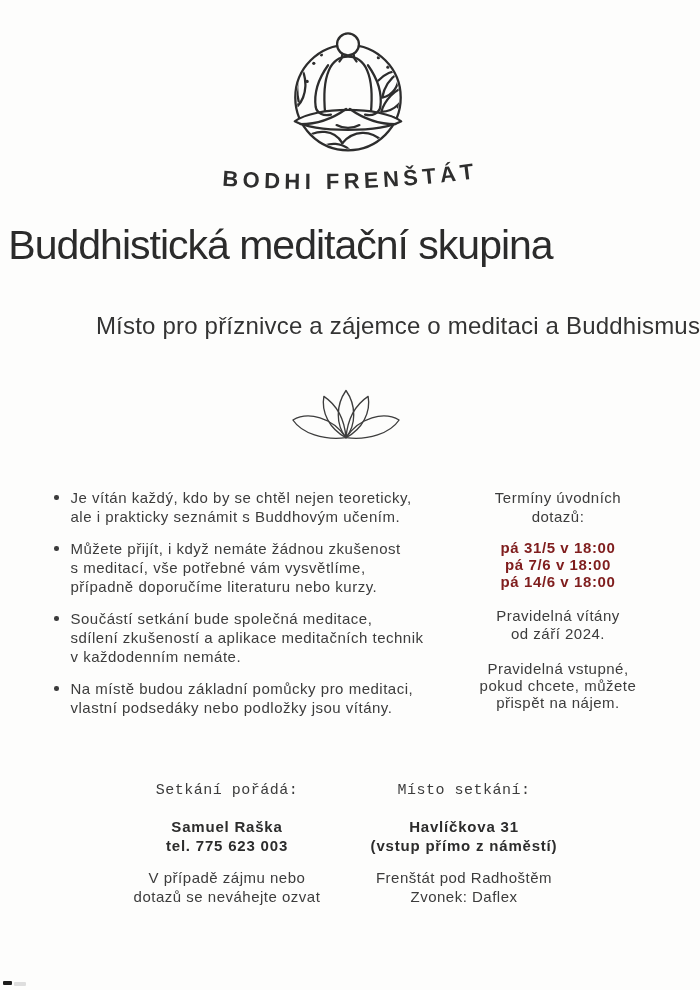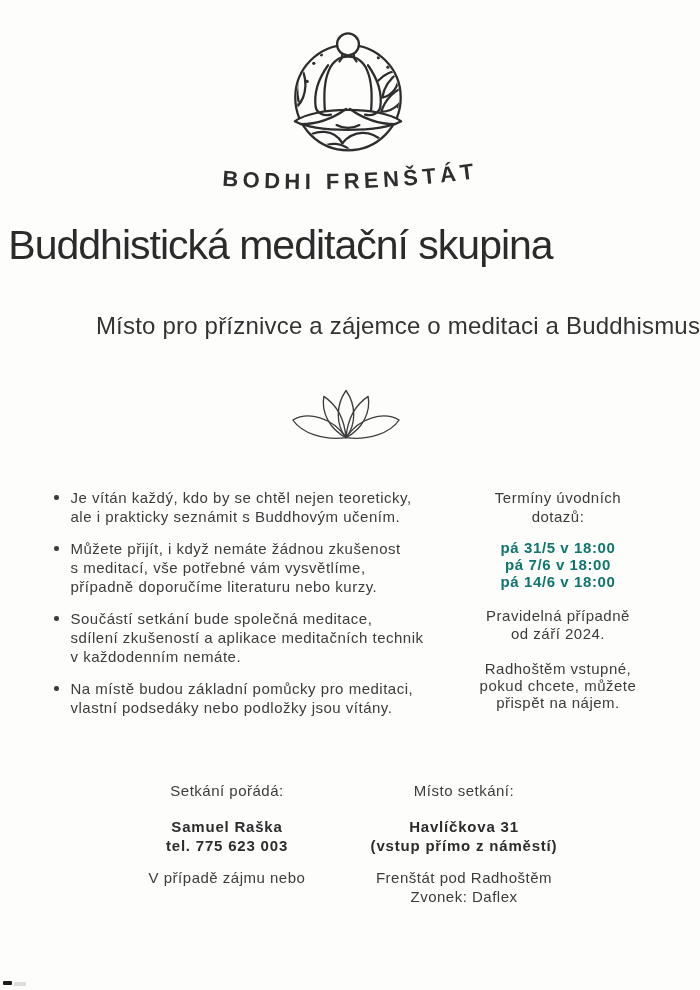--- a/index.html
+++ b/index.html
@@ -34,29 +34,29 @@
   .lotus-wrap{position:absolute;top:382px;left:287px;width:118px;height:76px;}
   .lotus-wrap svg{display:block;width:100%;height:100%;}
   
   .bullets{position:absolute;top:488px;left:54px;width:412px;margin:0;padding:0;list-style:none;}
   .bullet-item{display:flex;margin:0 0 13px 0;font-size:15px;line-height:19px;letter-spacing:0.5px;color:#3c3c3c;}
   .bullet-dot{flex:0 0 auto;width:4.5px;height:4.5px;border-radius:50%;background:#3c3c3c;margin:7px 12px 0 0;}
   .bullet-text div{white-space:nowrap;}
   .schedule{position:absolute;top:488px;left:456px;width:204px;text-align:center;color:#3c3c3c;}
   .schedule p{margin:0;}
   .sched-heading{font-size:15px;line-height:19px;letter-spacing:0.5px;margin-bottom:13px !important;}
-  .sched-dates{font-size:15px;line-height:17px;font-weight:bold;letter-spacing:0.6px;color:#0f766e;margin-bottom:17px !important;}
+  .sched-dates{font-size:15px;line-height:17px;font-weight:bold;letter-spacing:0.6px;color:#7f1d1d;margin-bottom:17px !important;}
   .sched-regular{font-size:15px;line-height:18px;letter-spacing:0.5px;margin-bottom:17px !important;}
   .sched-fee{font-size:15px;line-height:17px;letter-spacing:0.5px;}
   
   .footer-col{position:absolute;top:781px;text-align:center;color:#3c3c3c;}
   .footer-col p{margin:0;}
   .footer-organizer{left:97px;width:260px;}
   .footer-venue{left:334px;width:260px;}
-  .f-label{font-size:15px;line-height:19px;letter-spacing:0.5px;margin-bottom:17px !important;}
+  .f-label{font-size:15px;line-height:19px;letter-spacing:0.5px;margin-bottom:17px !important;font-family:Liberation Mono, monospace;}
   .f-bold{font-size:15px;line-height:19px;font-weight:bold;letter-spacing:0.8px;color:#2c2c2c;}
   .f-note{font-size:15px;line-height:19px;letter-spacing:0.5px;margin-top:13px !important;text-align:center;}
   
   .artifact-1{position:absolute;left:3px;top:981px;width:9px;height:4px;background:#1c1c1c;border-radius:1px;}
   .artifact-2{position:absolute;left:14px;top:982px;width:12px;height:4px;background:#dedede;border-radius:1px;}
   .ink{stroke:#2d2d2d;fill:none;stroke-width:2.4;stroke-linecap:round;stroke-linejoin:round;}
   .ink-fill{stroke:#2d2d2d;fill:#fdfdfc;stroke-width:2.4;stroke-linecap:round;stroke-linejoin:round;}
   .ink-dot{fill:#2d2d2d;stroke:none;}
   .lotus-line{stroke:#3d3d3d;fill:none;stroke-width:1.8;stroke-linejoin:round;}
 </style>
@@ -171,36 +171,37 @@
     <p class="sched-heading">
       <span>Termíny úvodních</span><br>
       <span>dotazů:</span>
     </p>
     <p class="sched-dates">
       <span>pá 31/5 v 18:00</span><br>
       <span>pá 7/6 v 18:00</span><br>
       <span>pá 14/6 v 18:00</span>
     </p>
     <p class="sched-regular">
-      <span>Pravidelná případně</span><br>
+      <span>Pravidelná vítány</span><br>
       <span>od září 2024.</span>
     </p>
     <p class="sched-fee">
-      <span>Radhoštěm vstupné,</span><br>
+      <span>Pravidelná vstupné,</span><br>
       <span>pokud chcete, můžete</span><br>
       <span>přispět na nájem.</span>
     </p>
   </aside>
 
   <div class="footer-col footer-organizer">
     <p class="f-label">Setkání pořádá:</p>
     <p class="f-bold">Samuel Raška</p>
     <p class="f-bold">tel. 775 623 003</p>
     <p class="f-note">
       <span>V případě zájmu nebo</span><br>
+      <span>dotazů se neváhejte ozvat</span>
     </p>
   </div>
 
   <div class="footer-col footer-venue">
     <p class="f-label">Místo setkání:</p>
     <p class="f-bold">Havlíčkova 31</p>
     <p class="f-bold">(vstup přímo z náměstí)</p>
     <p class="f-note">
       <span>Frenštát pod Radhoštěm</span><br>
       <span>Zvonek: Daflex</span>

